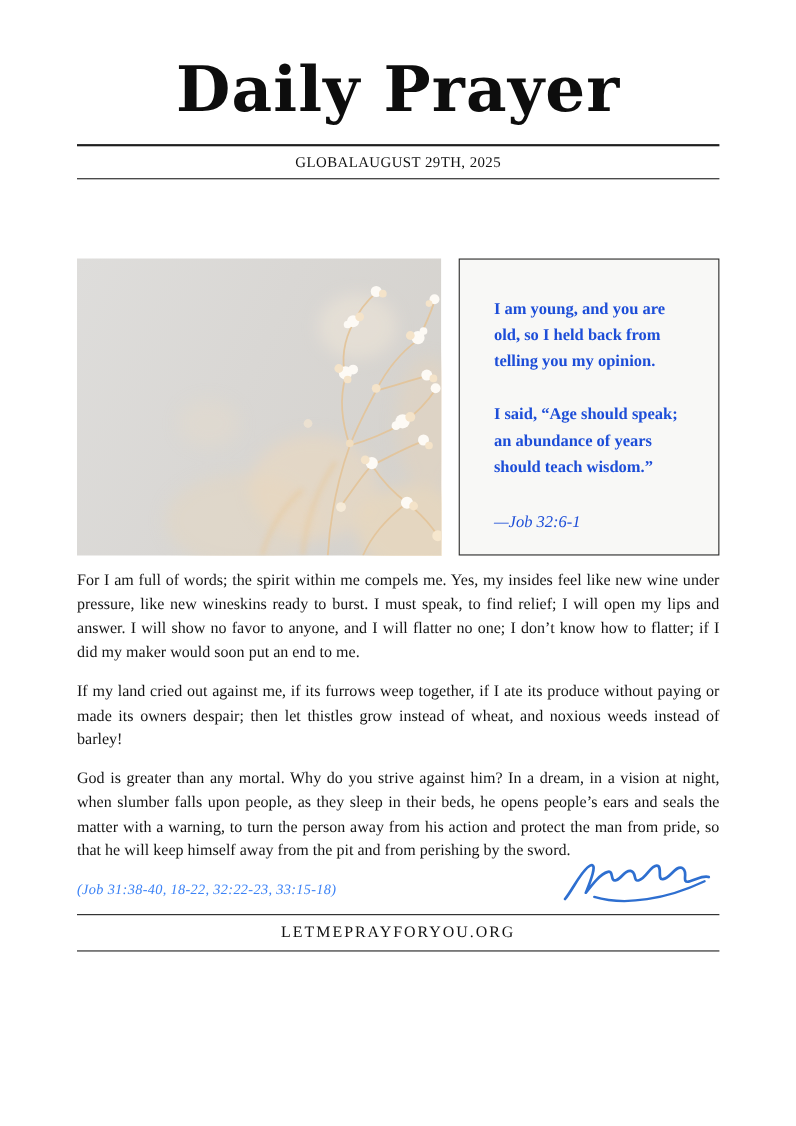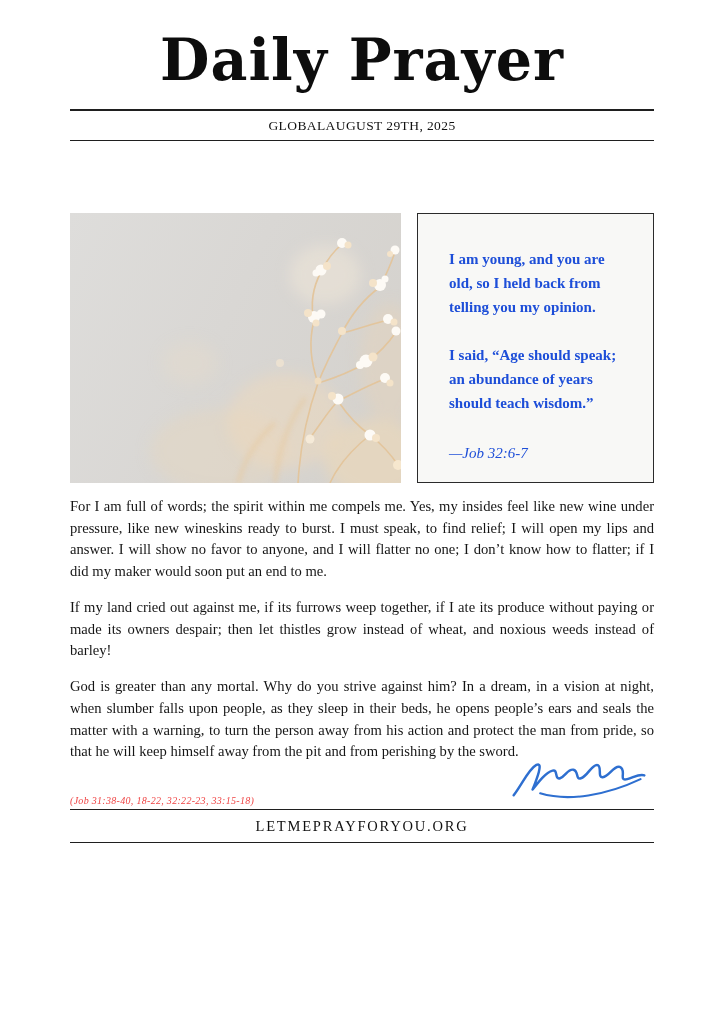--- a/index.html
+++ b/index.html
@@ -5,21 +5,21 @@
   * { margin: 0; padding: 0; box-sizing: border-box; }
   html, body { background: #ffffff; }
   body {
     width: 724px;
     font-family: "Liberation Serif", serif;
     color: #1c1c1c;
   }
   .page {
     width: 724px;
     height: 876px;
-    padding: 24px 70px 0;
+    padding: 46px 70px 0;
     overflow: hidden;
     background: #ffffff;
   }
 
   
   .masthead {
     text-align: center;
     font-family: "DejaVu Serif", serif;
     font-weight: 700;
     font-size: 57px;
@@ -106,26 +106,26 @@
   .article p:last-child { margin-bottom: 0; }
 
   
   .byline-row {
     position: relative;
     margin-top: 8px;
     height: 38px;
   }
   .reference {
     font-style: italic;
-    font-size: 10px;
+    font-size: 13px;
     letter-spacing: 0.3px;
-    color: #ef4444;
+    color: #3b82f6;
     position: absolute;
     left: 0;
-    top: 24px;
+    top: 8px;
   }
   .signature {
     position: absolute;
     right: 4px;
     top: -14px;
     width: 142px;
     height: 50px;
   }
   .signature svg { display: block; width: 100%; height: 100%; }
 
@@ -266,21 +266,21 @@
           <g transform="translate(210,150)">
               <circle r="4" fill="#f3e6d2" opacity="0.7"></circle>
             </g>
         </g>
       </svg>
     </div>
 
     <aside class="pullquote">
       <p class="q1">I am young, and you are old, so I held back from telling you my opinion.</p>
       <p class="q2">I said, “Age should speak; an abundance of years should teach wisdom.”</p>
-      <p class="attribution">—Job 32:6-7</p>
+      <p class="attribution">—Job 32:6-1</p>
     </aside>
 
   </div>
 
   <article class="article">
     <p>For I am full of words; the spirit within me compels me. Yes, my insides feel like new wine under pressure, like new wineskins ready to burst. I must speak, to find relief; I will open my lips and answer. I will show no favor to anyone, and I will flatter no one; I don’t know how to flatter; if I did my maker would soon put an end to me.</p>
     <p>If my land cried out against me, if its furrows weep together, if I ate its produce without paying or made its owners despair; then let thistles grow instead of wheat, and noxious weeds instead of barley!</p>
     <p>God is greater than any mortal. Why do you strive against him? In a dream, in a vision at night, when slumber falls upon people, as they sleep in their beds, he opens people’s ears and seals the matter with a warning, to turn the person away from his action and protect the man from pride, so that he will keep himself away from the pit and from perishing by the sword.</p>
   </article>
 

